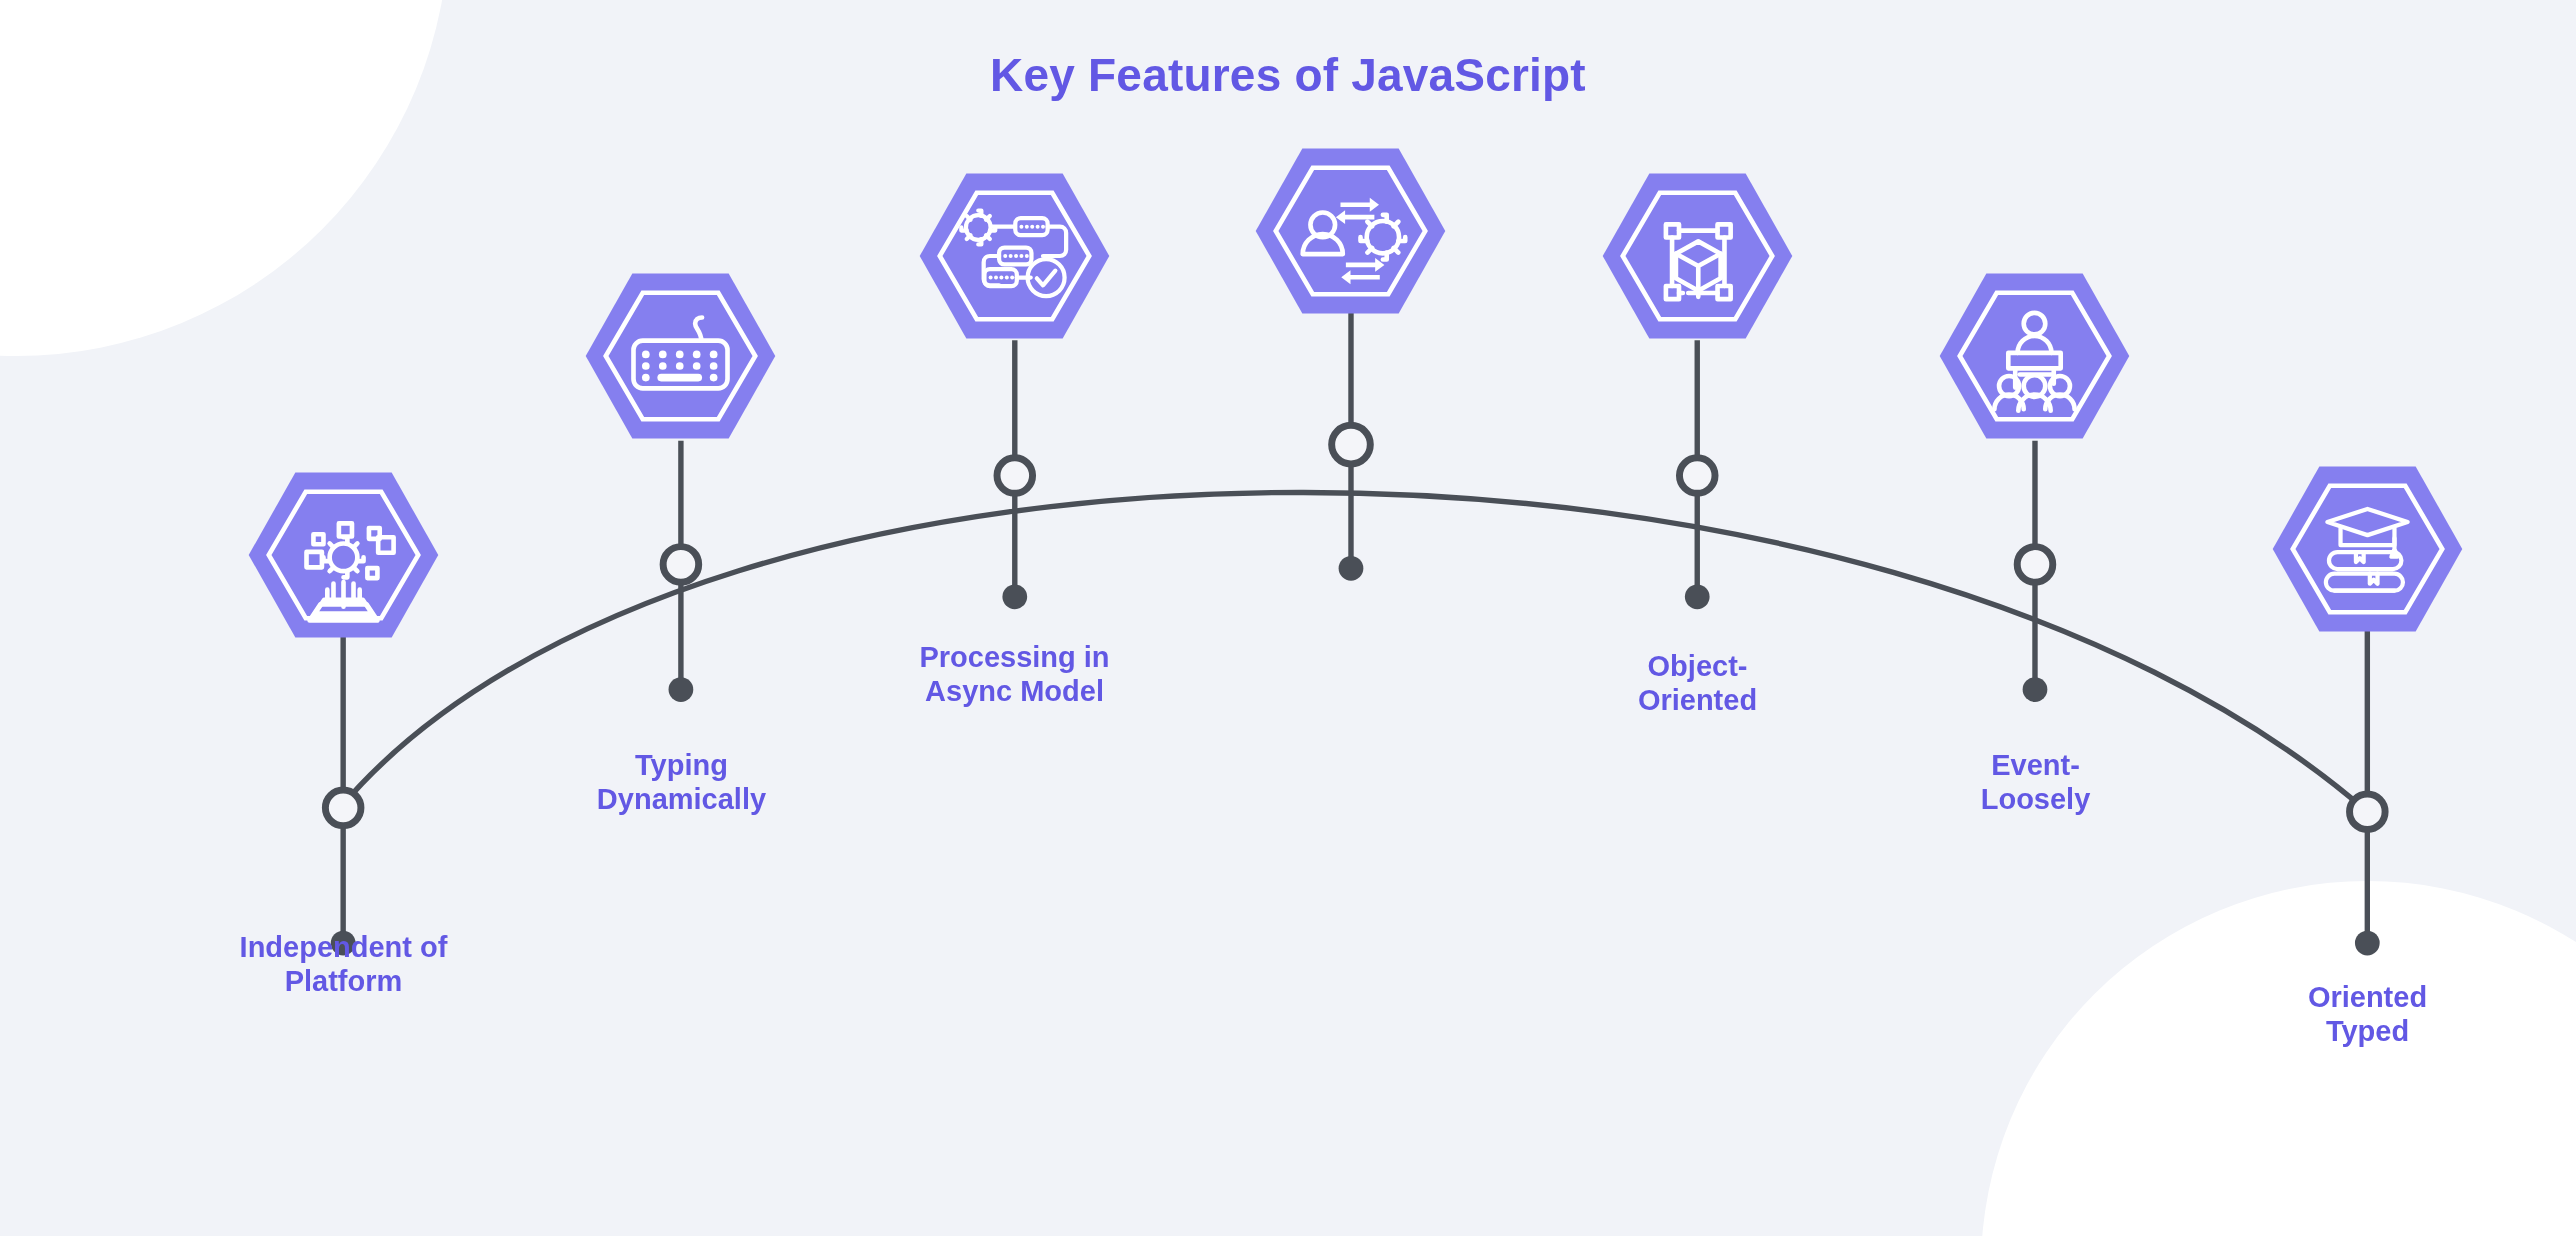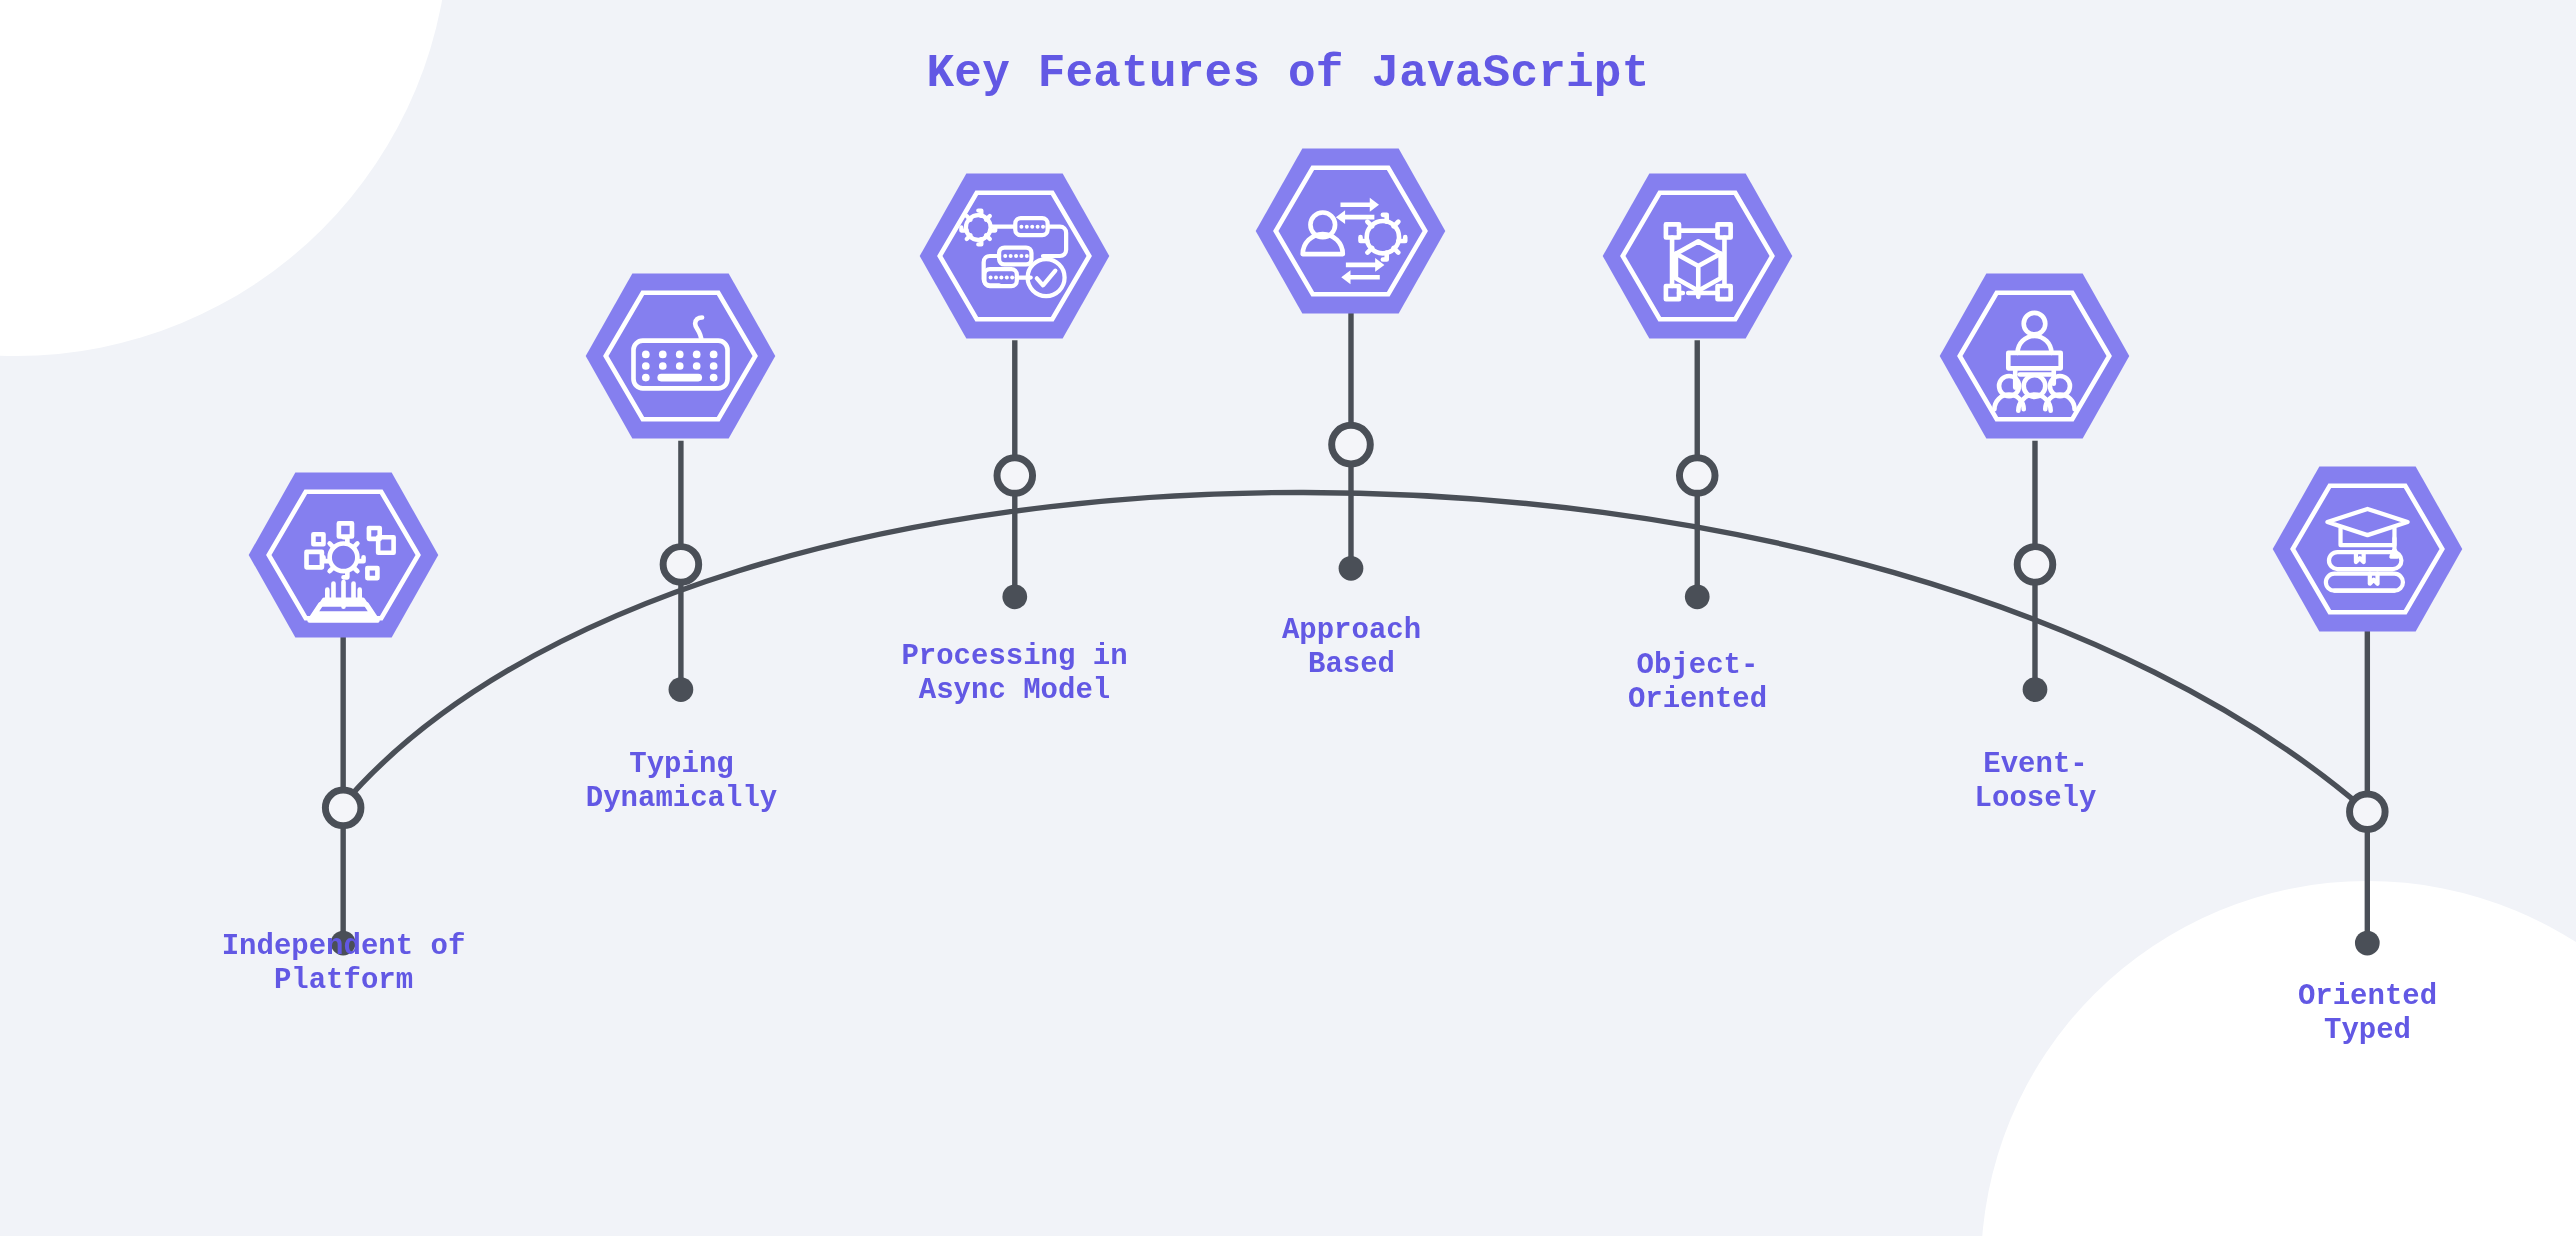--- a/index.html
+++ b/index.html
@@ -6,21 +6,21 @@
     margin: 0;
     padding: 0;
     background: #f1f3f8;
   }
   #stage {
     position: relative;
     width: 2576px;
     height: 1237px;
     background: #f1f3f8;
     overflow: hidden;
-    font-family: Liberation Mono, monospace;
+    font-family: Liberation Sans, sans-serif;
   }
   
   .blob {
     position: absolute;
     border-radius: 50%;
     background: #ffffff;
   }
   #blob-tl {
     width: 866px;
     height: 866px;
@@ -281,22 +281,20 @@
       </g>
     </svg>
   </div>
 
   <div class="node-label" style="left:181px; top:930px;">Independent of
 Platform</div>
   <div class="node-label" style="left:519px; top:748px;">Typing
 Dynamically</div>
   <div class="node-label wide" style="left:833px; top:640px;">Processing in
 Async Model</div>
-  <div class="node-label" style="left:1189px; top:614px;">Approach
-Based</div>
   <div class="node-label" style="left:1535px; top:640px;margin-top:9px;">Object-
 Oriented</div>
   <div class="node-label" style="left:1873px; top:748px;">Event-
 Loosely</div>
   <div class="node-label" style="left:2205px; top:980px;">Oriented
 Typed</div>
 
 </div>
 
 

